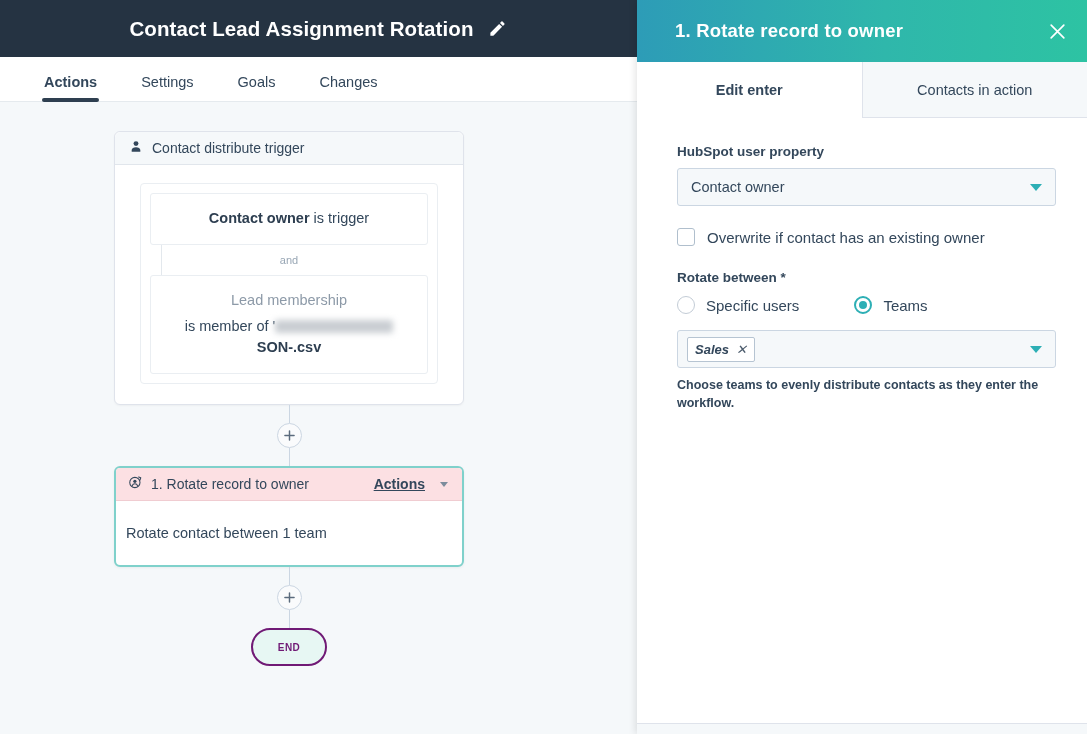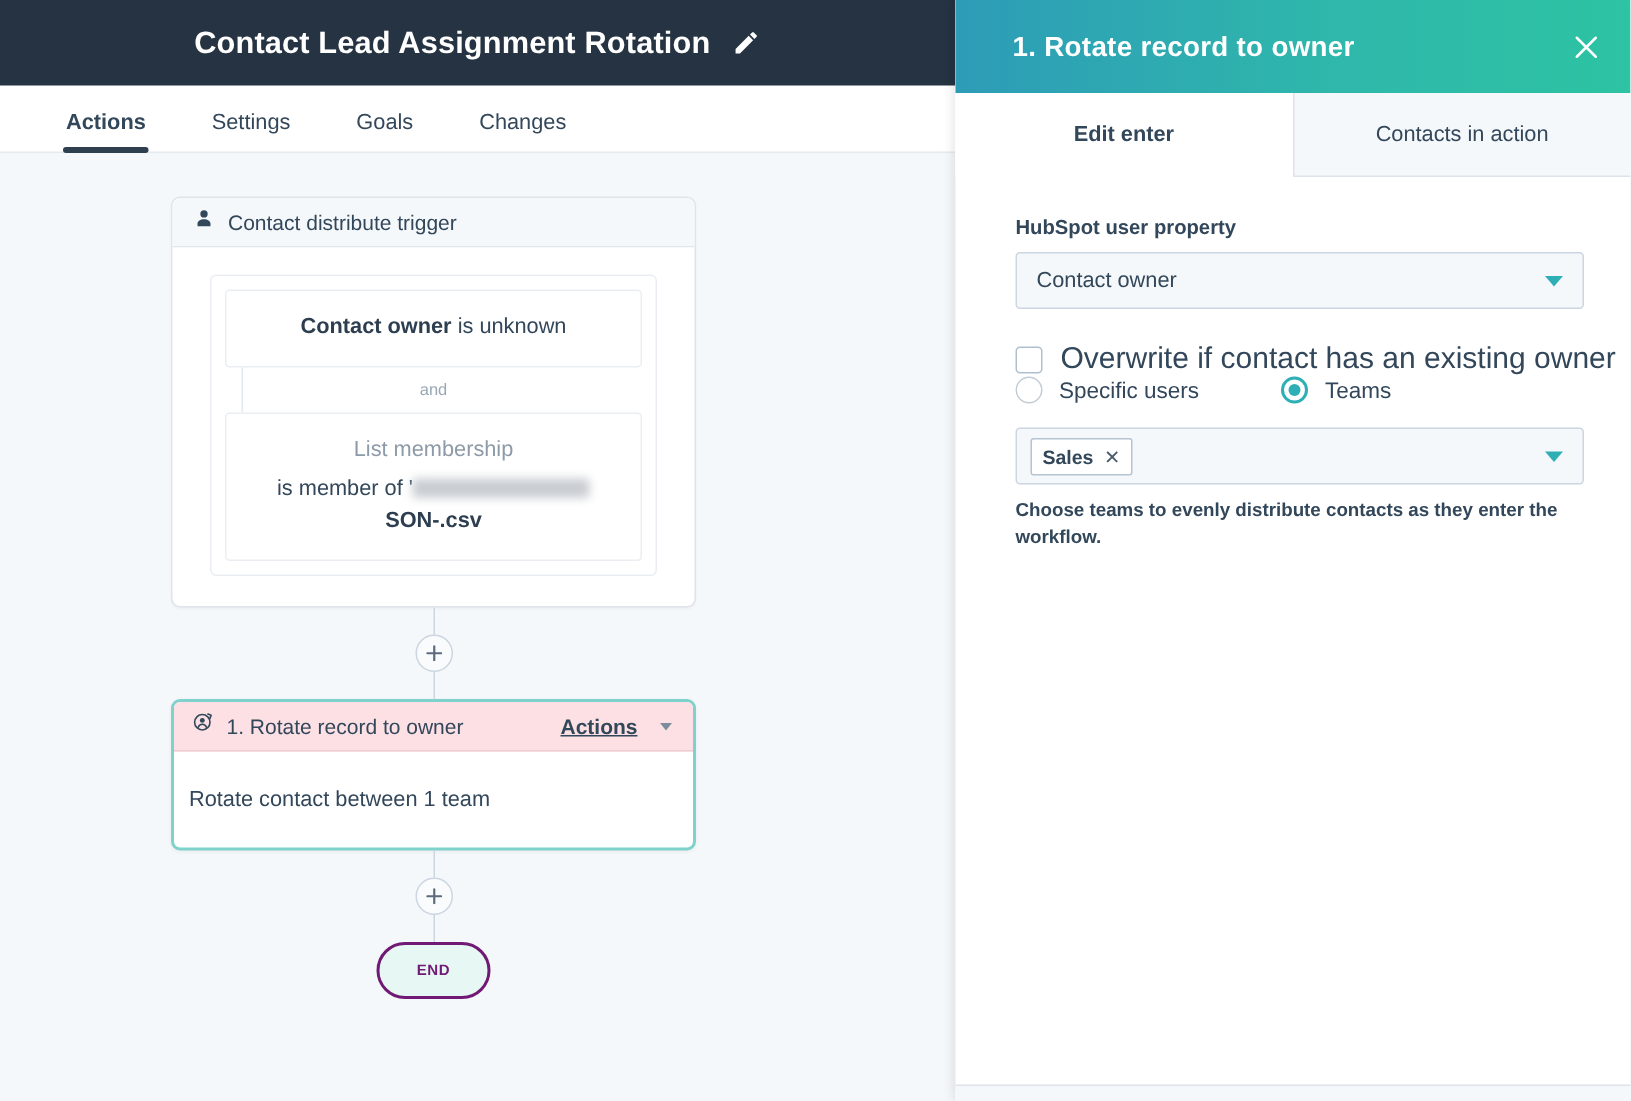--- a/index.html
+++ b/index.html
@@ -289,21 +289,21 @@
     margin-top: 22px;
   }
   .checkbox {
     width: 18px; height: 18px;
     border: 1px solid #b0bfcd;
     border-radius: 3px;
     background: #ffffff;
     flex: none;
     cursor: pointer;
   }
-  .check-label { font-size: 20px; color: #33475b; white-space: nowrap; }
+  .check-label { font-size: 15px; color: #33475b; white-space: nowrap; }
   .section-label {
     font-size: 13.5px; font-weight: bold; color: #33475b;
     margin-top: 24px; margin-bottom: 11px;
   }
   .radio-row { display: flex; align-items: center; gap: 12px; }
   .radio-item { display: flex; align-items: center; gap: 11px; cursor: pointer; }
   .radio-item + .radio-item { margin-left: 43px; align-items: center; }
   .radio {
     width: 18px; height: 18px; border-radius: 50%;
     border: 1px solid #c3ccd6; background: #fff; flex: none;
@@ -317,21 +317,21 @@
   .chip-field {
     margin-top: 16px;
     min-height: 38px;
     background: #f5f8fa;
     border: 1px solid #cbd6e2;
     border-radius: 3px;
     display: flex; align-items: center;
     padding: 0 13px 0 9px;
     cursor: pointer;
   }
-  .chips { flex: 1; display: flex; align-items: center; gap: 6px; }
+  .chips { flex: 1; display: flex; align-items: center; gap: 6px; font-style: italic; }
   .chip {
     display: inline-flex; align-items: center; gap: 7px;
     height: 25px;
     background: #ffffff;
     border: 1px solid #b6c4d2;
     border-radius: 2px;
     padding: 0 7px;
     font-size: 13px; font-weight: bold; color: #33475b;
   }
   .chip-x { font-size: 13px; color: #4a5a6b; cursor: pointer; line-height: 1; font-weight: normal; }
@@ -392,27 +392,27 @@
                 <path d="M12 13.2c-4.1 0-7.4 2.2-7.4 4.9V21h14.8v-2.9c0-2.7-3.3-4.9-7.4-4.9z"></path>
               </svg>
             </span>
             <span class="trigger-head-label">Contact distribute trigger</span>
           </div>
           <div class="trigger-body">
             <div class="cond-group">
 
               <div class="cond-box">
                 <b>Contact owner</b>
-                <span>is unknown</span>
+                <span>is trigger</span>
               </div>
 
               <div class="and-row">and</div>
 
               <div class="cond-box">
-                <span class="cond-prop-muted">List membership</span>
+                <span class="cond-prop-muted">Lead membership</span>
                 <span>is member of '</span><span class="redacted" style="width:118px;height:13px;"></span><b>SON-.csv</b>
               </div>
 
             </div>
           </div>
         </div>
 
         <div class="connector">
           <div class="vline" style="height:18px;"></div>
           <div class="plus-btn">
@@ -485,20 +485,21 @@
       <div class="select-box">
         <span class="select-value">Contact owner</span>
         <span class="caret-teal"></span>
       </div>
 
       <div class="check-row">
         <span class="checkbox"></span>
         <span class="check-label">Overwrite if contact has an existing owner</span>
       </div>
 
+      <div class="section-label">Rotate between *</div>
 
       <div class="radio-row">
         <span class="radio-item">
           <span class="radio"></span>
           <span class="radio-label">Specific users</span>
         </span>
         <span class="radio-item">
           <span class="radio checked"></span>
           <span class="radio-label">Teams</span>
         </span>

